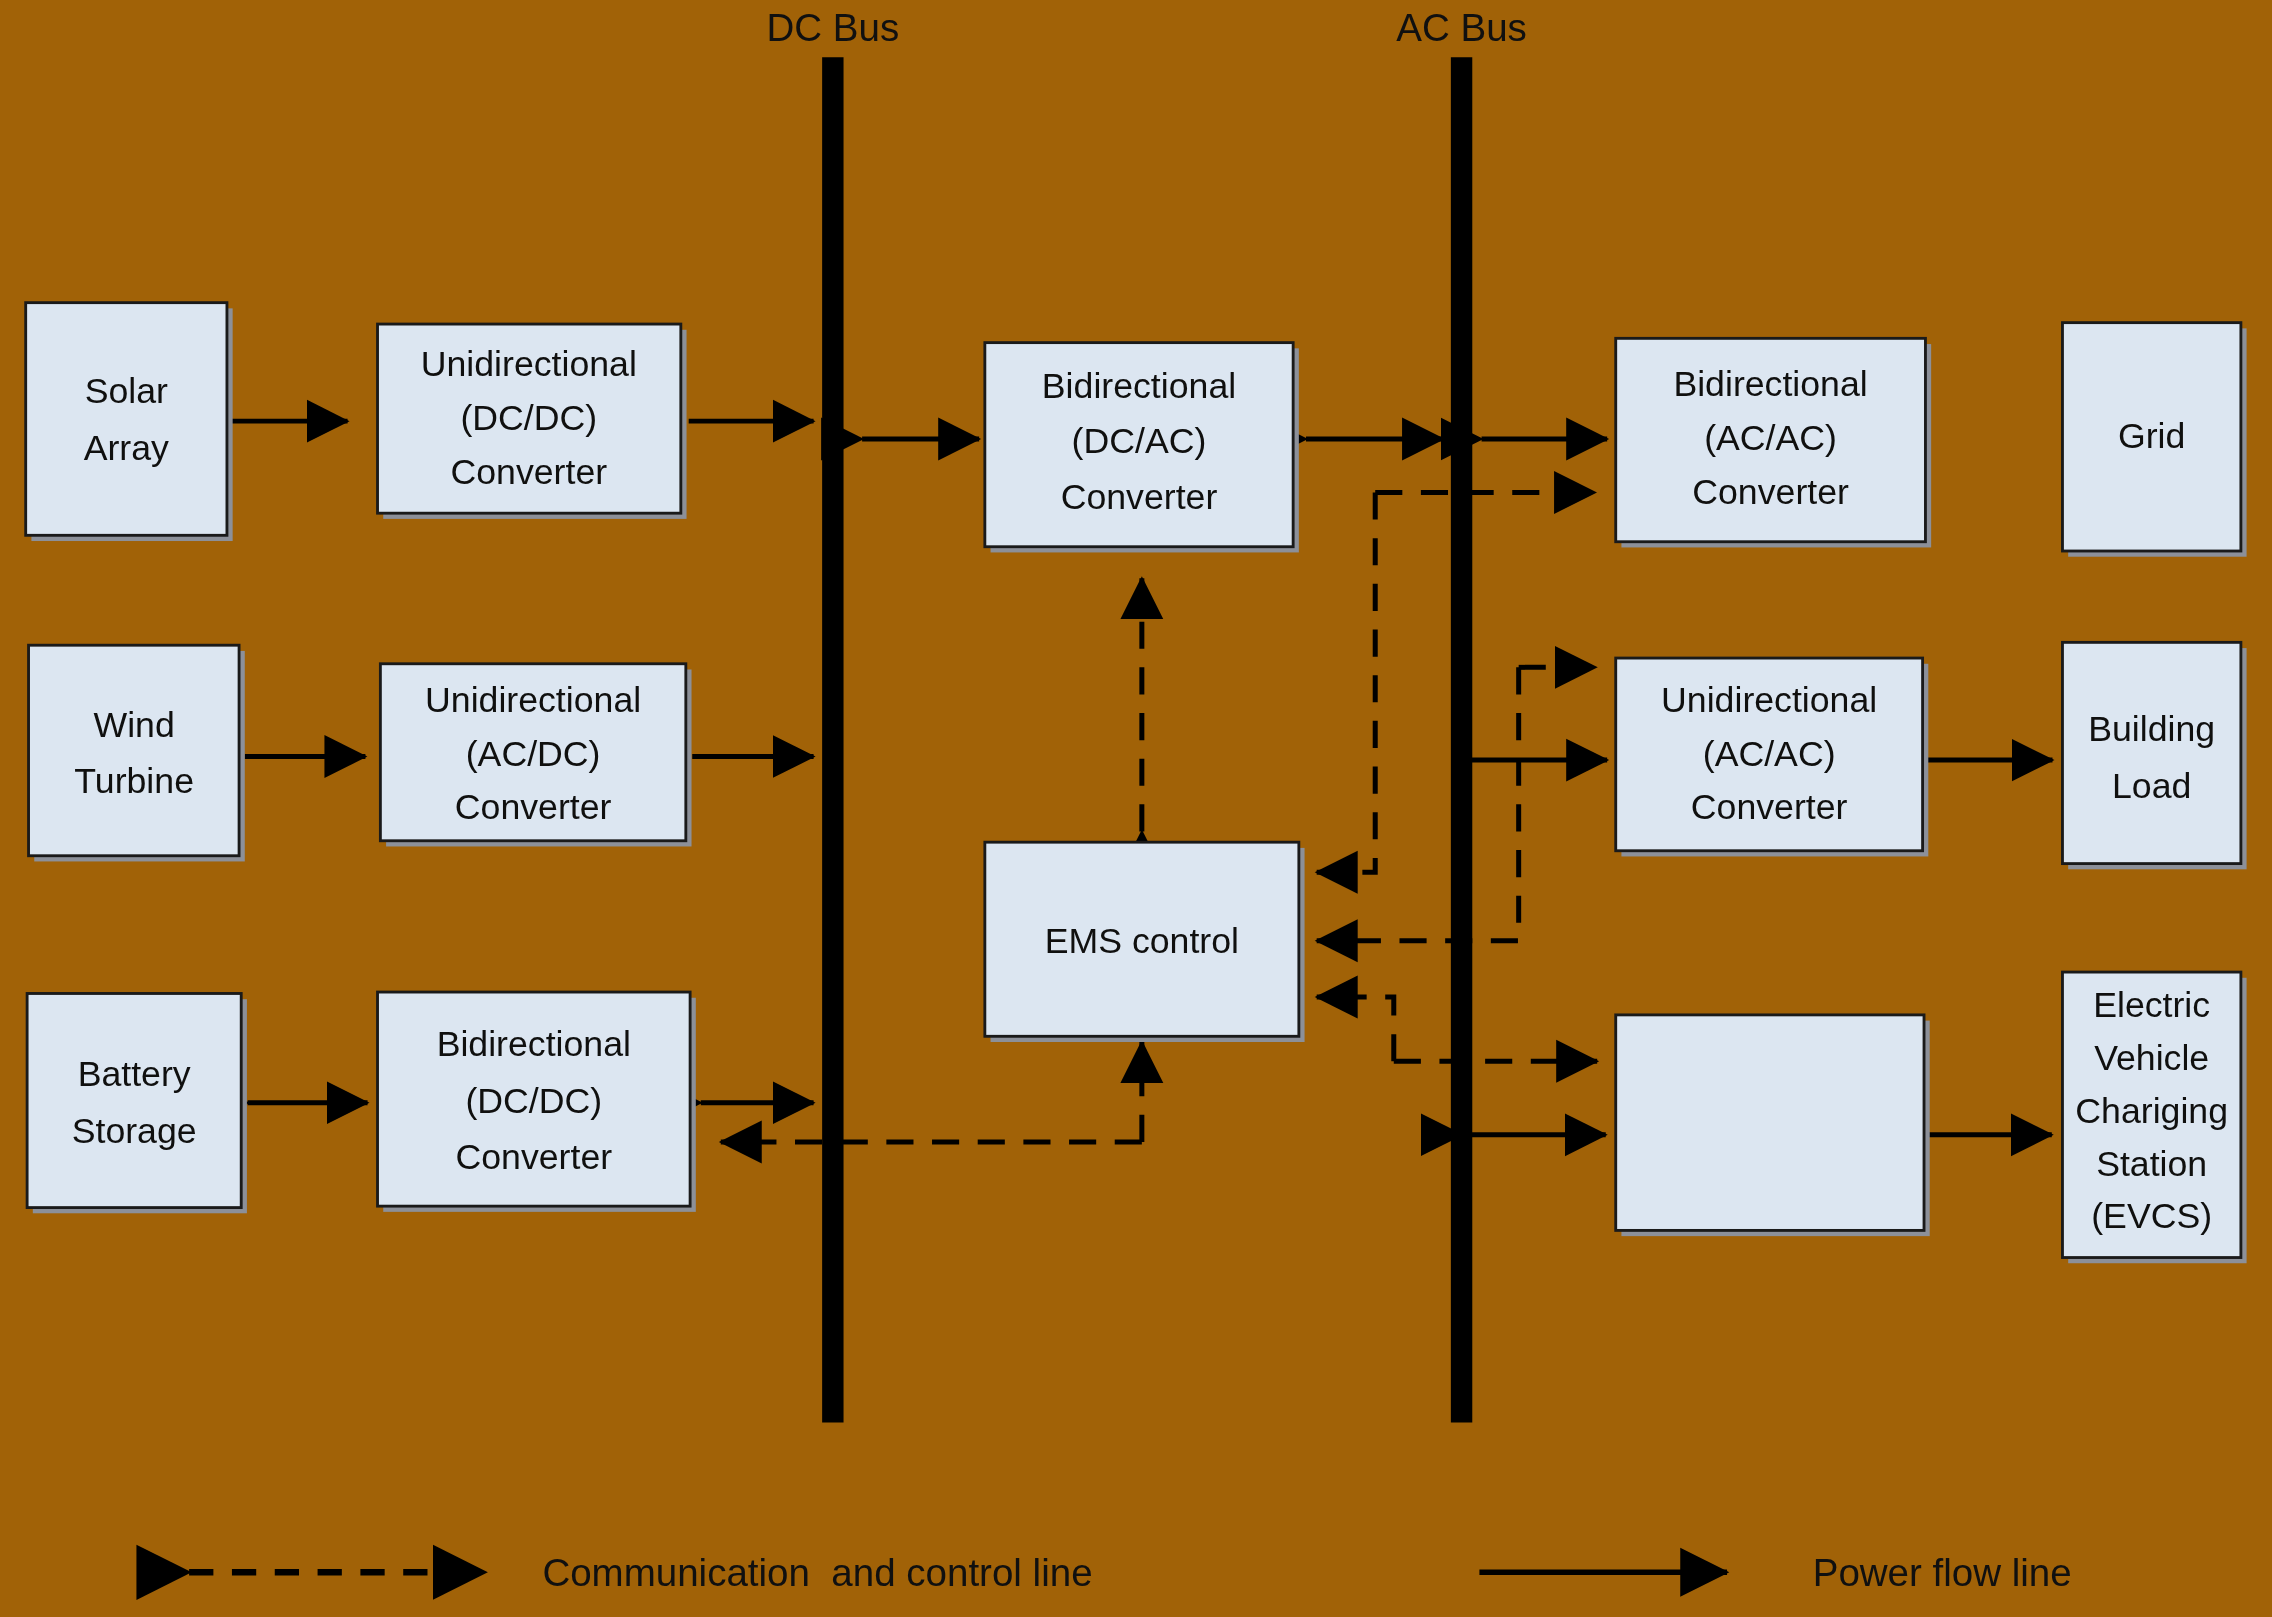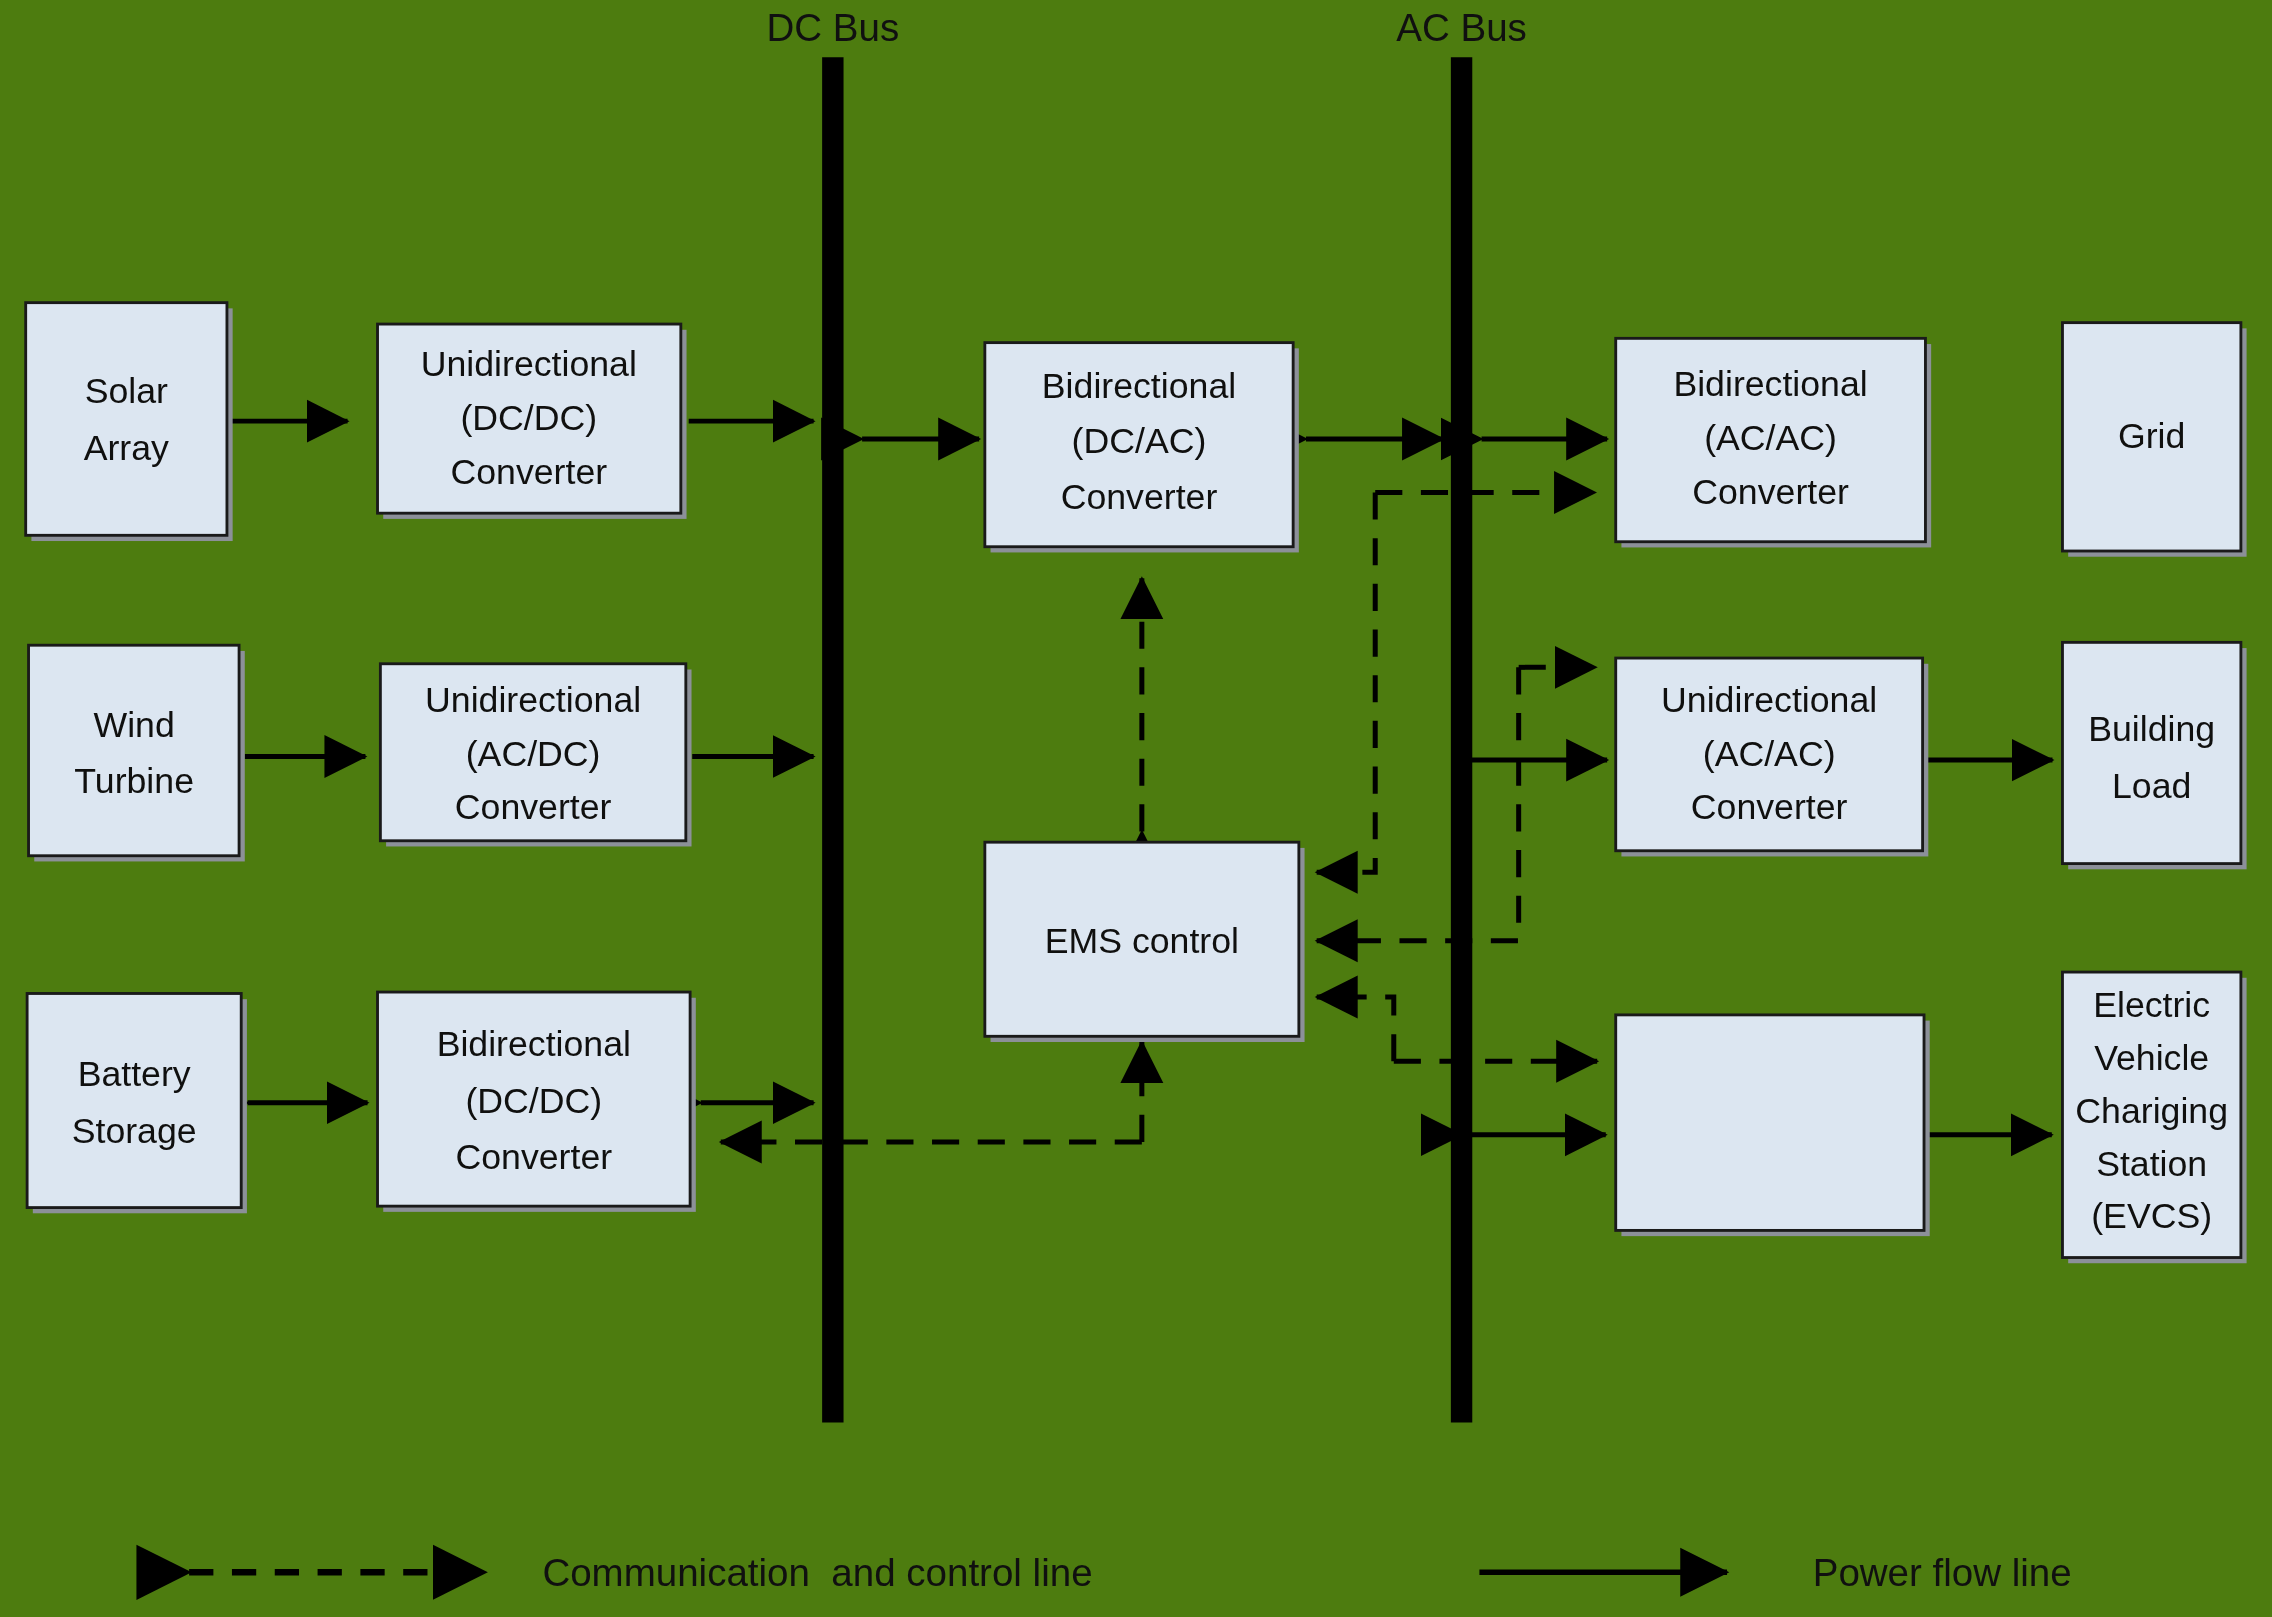--- a/index.html
+++ b/index.html
@@ -4,21 +4,21 @@
 <style>
   html, body {
     margin: 0;
     padding: 0;
     background: #ffffff;
   }
   #stage {
     position: relative;
     width: 2273px;
     height: 1618px;
-    background: #4d7c0f;
+    background: #a16207;
     font-family: "Liberation Sans", sans-serif;
     overflow: hidden;
   }
   svg#diagram {
     position: absolute;
     left: 0;
     top: 0;
     width: 2273px;
     height: 1618px;
     display: block;

